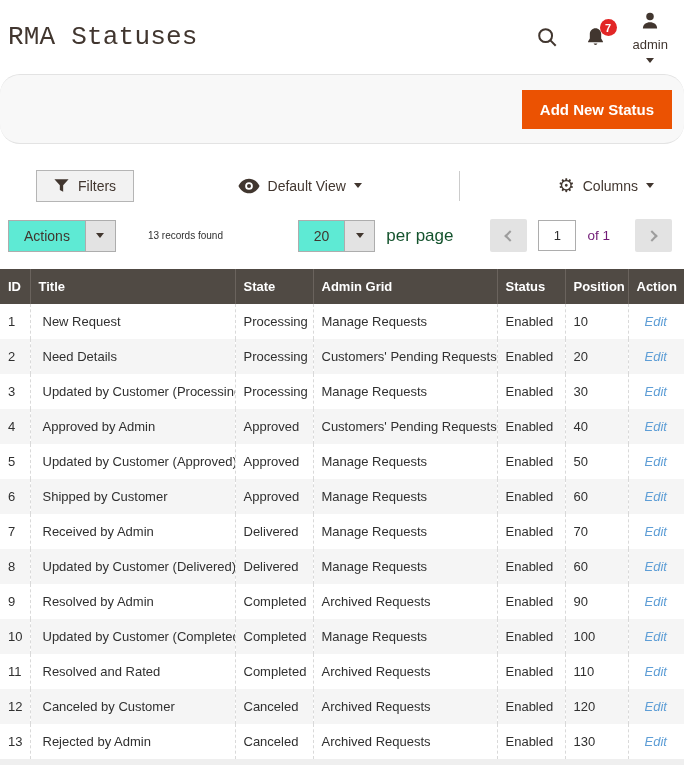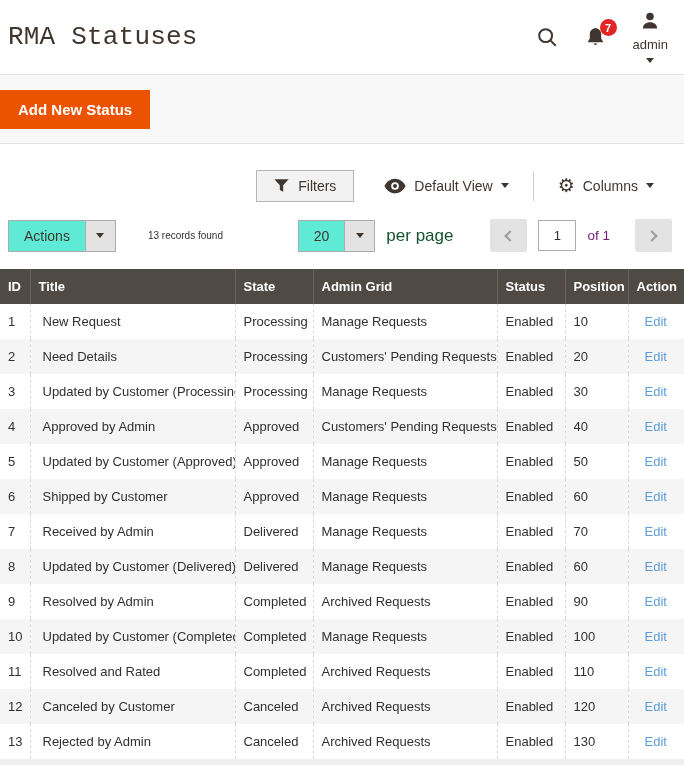--- a/index.html
+++ b/index.html
@@ -28,35 +28,36 @@
     display: flex; align-items: center; justify-content: center;
   }
   .admin-ctl { display: flex; align-items: center; gap: 6px; cursor: pointer; flex-direction: column; }
   .admin-name { font-size: 13px; color: #41362f; }
   .caret { width: 0; height: 0; border-left: 4px solid transparent; border-right: 4px solid transparent; border-top: 5px solid #41362f; display: inline-block; }
 
   
   .band {
     height: 70px; background: #f8f8f8;
     border-top: 1px solid #e3e3e3; border-bottom: 1px solid #e3e3e3;
-    display: flex; align-items: center; 
+    display: flex; align-items: center; justify-content: flex-end;
     padding-right: 12px;
+    border-radius: 20px;
   }
   .btn-primary {
     background: #eb5202; color: #fff;
     border: 1px solid #eb5202;
     font-family: inherit;
     font-size: 15px; font-weight: 700;
     padding: 10px 17px; cursor: pointer;
   }
 
   
   .grid-toolbar {
     margin-top: 25px;
-    display: flex; align-items: center; justify-content: flex-end;
+    display: flex; align-items: center; justify-content: space-between;
     padding-right: 20px; gap: 6px; padding-left: 36px;
   }
   .filters-btn {
     display: flex; align-items: center; gap: 9px;
     background: #f2f2f2; border: 1px solid #b5b5b5;
     padding: 7px 17px; font-size: 14px; color: #41362f;
     font-family: inherit; cursor: pointer;
   }
   .tool-ctl {
     display: flex; align-items: center; gap: 8px;
@@ -103,21 +104,21 @@
   }
   th:first-child { border-left: none; }
   td {
     font-size: 13px; color: #303030;
     padding: 10px 8px; border-left: 1px dashed #d9d9d9;
     white-space: nowrap; overflow: hidden; background: #fff;
   }
   td:first-child { border-left: none; }
   tbody tr:nth-child(even) td { background: #f5f5f5; }
   td.cell-title { padding-left: 12px; }
-  td.cell-action { padding-left: 16px; }
+  td.cell-action { padding-left: 16px; font-style: italic; }
   a.edit-link { color: #5e9ed6; text-decoration: none; cursor: pointer; }
   .bottom-strip { height: 6px; background: #efefef; }
 
   svg { display: block; }
 </style>
 </head>
 <body>
 
 <div class="page">
 

